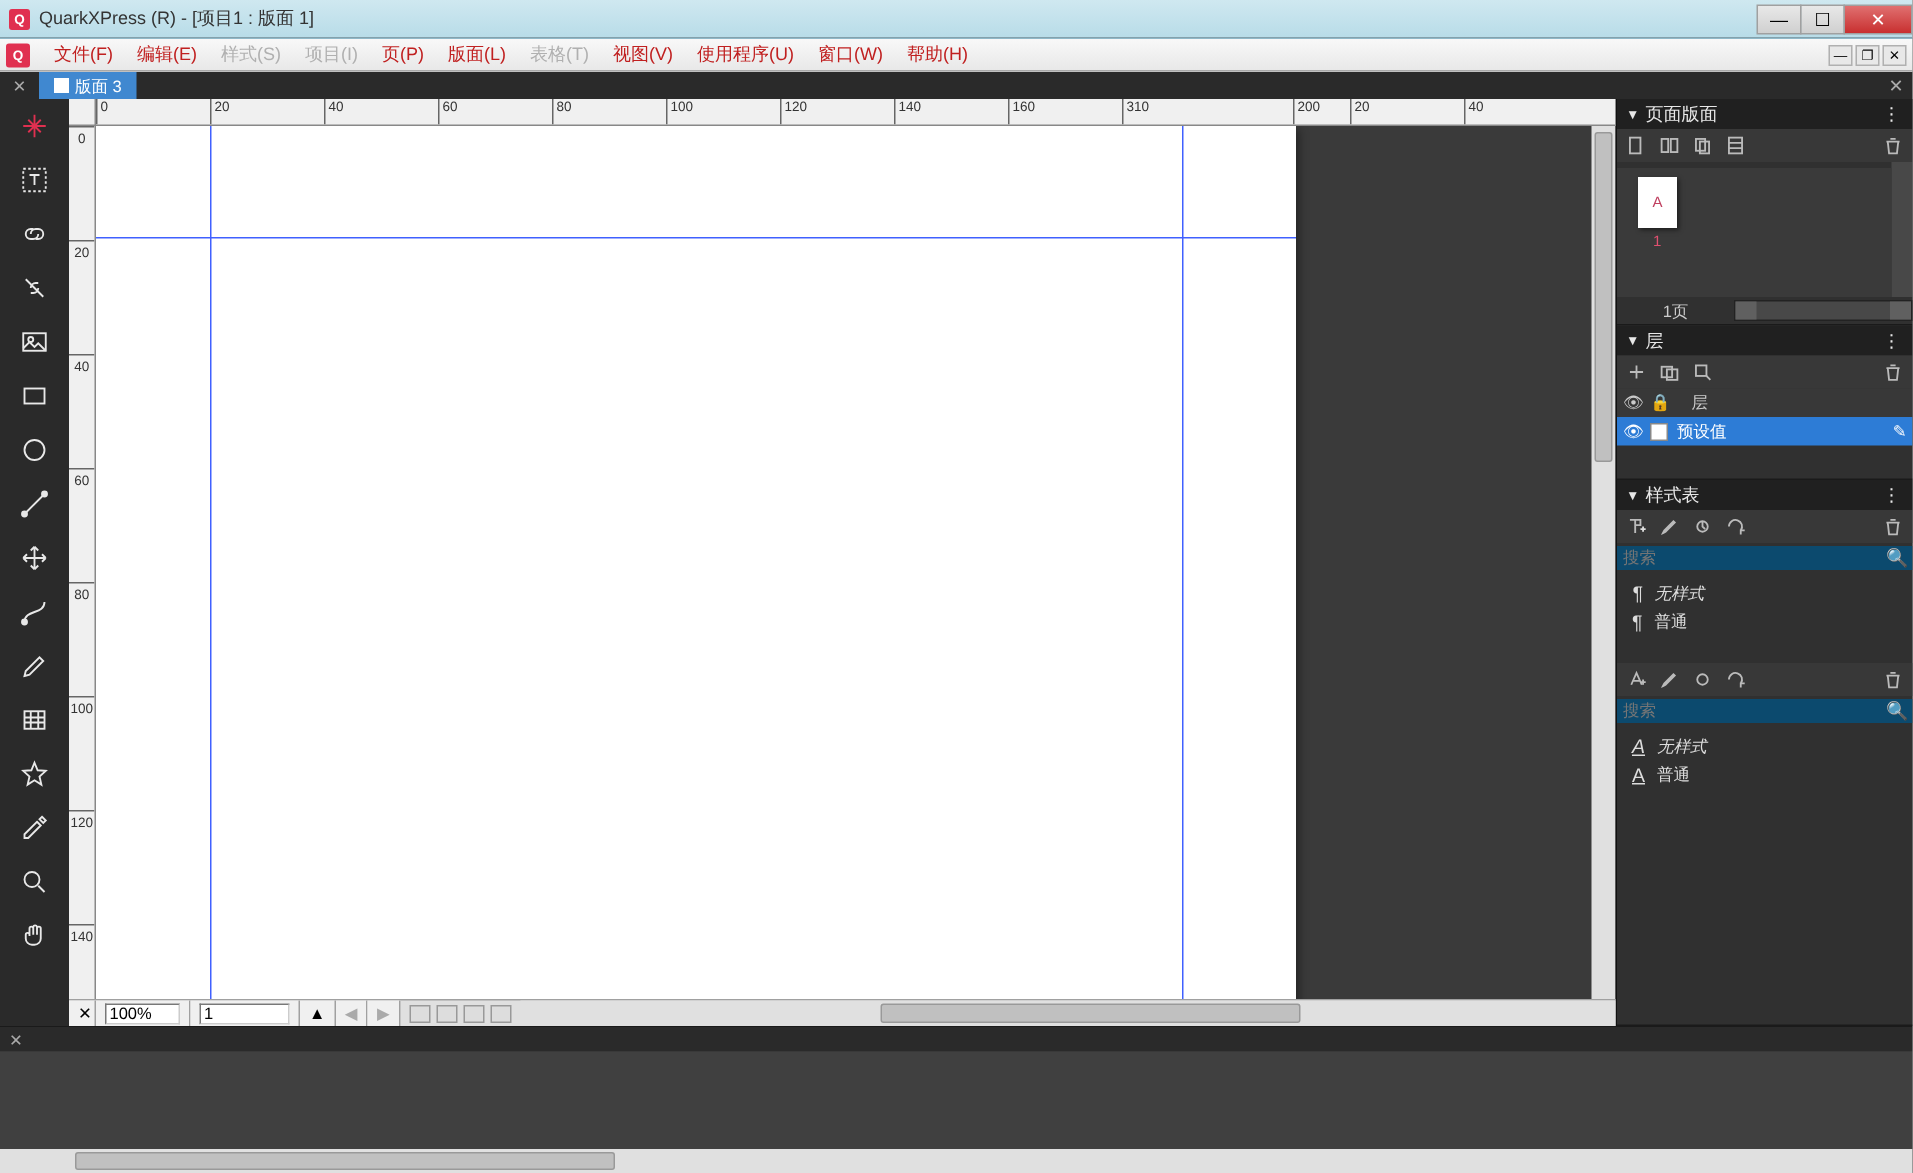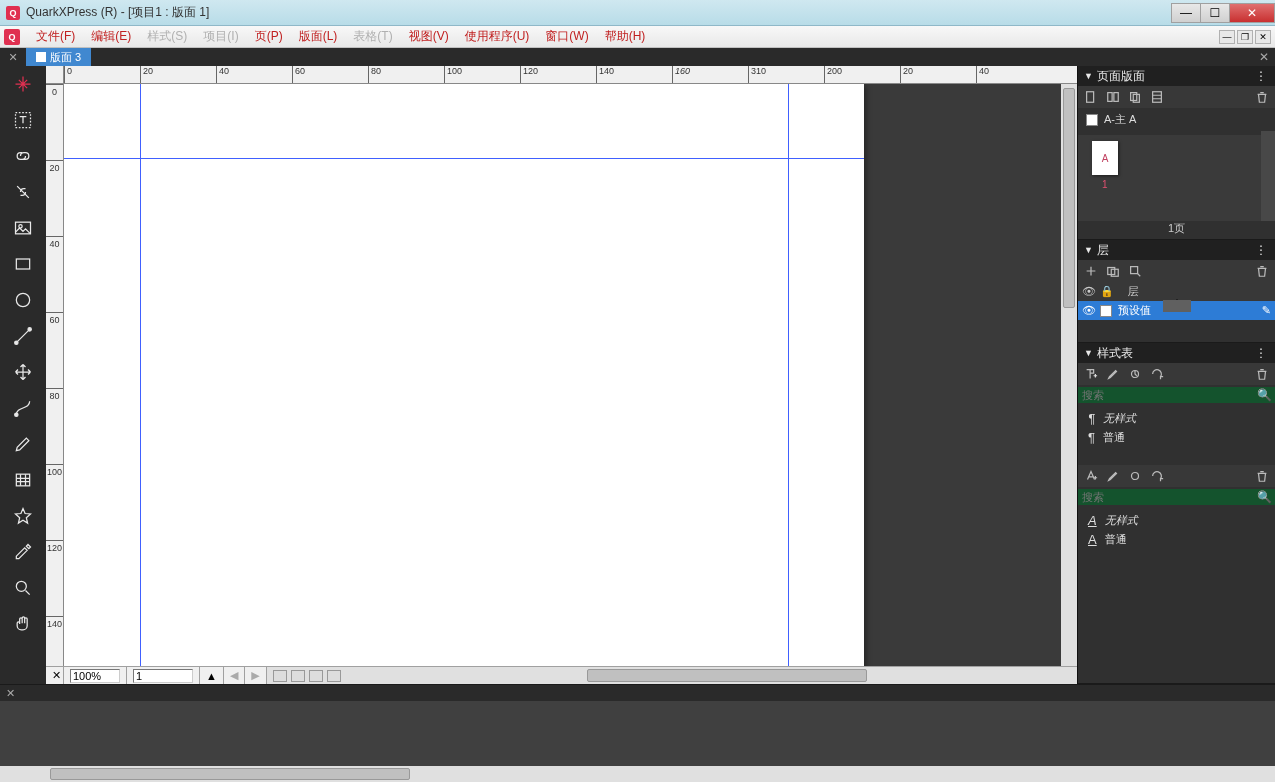--- a/index.html
+++ b/index.html
@@ -67,35 +67,35 @@
 .panel-tools { height: 22px; background: #383838; display: flex; align-items: center; padding: 0 6px; gap: 8px; }
 .ptool { width: 14px; height: 14px; display:flex; align-items:center; justify-content:center; }
 .ptool svg { width:14px; height:14px; stroke:#bbb; fill:none; stroke-width:1.4;}
 .ptool.trash { margin-left:auto; }
 .panel-body { padding: 4px 6px; color: #ddd; font-size: 11px; }
 .master-row { display:flex; align-items:center; gap:6px; padding:4px 2px;}
 .master-swatch { width:12px; height:12px; background:#fff; border:1px solid #888;}
 .page-thumb-area { background:#3a3a3a; height:86px; position:relative; margin-top:4px;}
 .page-thumb { position:absolute; left:14px; top:6px; width:26px; height:34px; background:#fff; box-shadow:1px 1px 3px rgba(0,0,0,0.5); display:flex; align-items:center; justify-content:center; color:#c04060; font-size:10px;}
 .page-thumb-num { position:absolute; left:24px; top:44px; color:#e05070; font-size:10px;}
-.page-footer { height:18px; background:#303030; display:flex; align-items:center; font-size:11px; color:#ccc;flex-direction:column;}
+.page-footer { height:18px; background:#303030; display:flex; align-items:center; font-size:11px; color:#ccc;}
 .page-footer-label { flex:0 0 78px; text-align:center;}
 .mini-scroll { flex:1; height:14px; background:#484848; border:1px solid #222; position:relative;}
 .mini-scroll-btn { width:14px; height:12px; background:#606060; position:absolute; top:0;}
 
 
 .layer-header-row { display:flex; align-items:center; gap:6px; padding:2px 4px; color:#ccc; font-size:11px; background:#383838;}
 .layer-row { display:flex; align-items:center; gap:6px; padding:2px 4px; color:#fff; font-size:11px;}
 .layer-row.active { background:#2d7cd6; }
 .eye { width:12px; text-align:center;}
 .layer-swatch { width:12px; height:12px; border:1px solid #888;}
 .pencil { margin-left:auto; }
 
 
-.search-row { display:flex; background:#14532d; margin:2px 0;}
+.search-row { display:flex; background:#0c4a6e; margin:2px 0;}
 .search-row input { flex:1; background:transparent; border:none; color:#aaa; font-size:11px; padding:2px 4px; outline:none;}
 .search-row .mag { width:20px; display:flex; align-items:center; justify-content:center; color:#aaa;}
 .style-row { display:flex; align-items:center; gap:8px; padding:2px 4px; color:#ddd; font-size:11px;}
 .style-row.italic { font-style:italic;}
 .para-icon { font-size:13px; }
 
 
 .bottom-strip { height: 98px; background: #3a3a3a; border-top: 1px solid #1a1a1a; display:flex; flex-direction:column;}
 .bottom-head { height:16px; background:#2a2a2a; display:flex; align-items:center; padding:0 6px;}
 .bottom-x { color:#aaa; font-size:11px;}
@@ -249,23 +249,23 @@
     <div class="ruler-corner"></div>
     <div class="hruler" id="hruler">
         <div class="hruler-tick" style="left: 18px;">0</div>
         <div class="hruler-tick" style="left: 94px;">20</div>
         <div class="hruler-tick" style="left: 170px;">40</div>
         <div class="hruler-tick" style="left: 246px;">60</div>
         <div class="hruler-tick" style="left: 322px;">80</div>
         <div class="hruler-tick" style="left: 398px;">100</div>
         <div class="hruler-tick" style="left: 474px;">120</div>
         <div class="hruler-tick" style="left: 550px;">140</div>
-        <div class="hruler-tick" style="left: 626px; font-style: italic;">160</div>
+        <div class="hruler-tick" style="left: 626px;">160</div>
         <div class="hruler-tick" style="left: 702px;">310</div>
-        <div class="hruler-tick" style="left: 778px;">200</div>
+        <div class="hruler-tick" style="left: 816px;">200</div>
         <div class="hruler-tick" style="left: 854px;">20</div>
         <div class="hruler-tick" style="left: 930px;">40</div>
       </div>
     <div class="canvas-row">
       <div class="vruler" id="vruler">
           <div class="vruler-tick" style="top: 0px;">0</div>
           <div class="vruler-tick" style="top: 76px;">20</div>
           <div class="vruler-tick" style="top: 152px;">40</div>
           <div class="vruler-tick" style="top: 228px;">60</div>
           <div class="vruler-tick" style="top: 304px;">80</div>
@@ -339,24 +339,20 @@
               <path d="M3 6h10M3 10h10"></path>
             </svg>
           </div>
         <div class="ptool trash">
             <svg viewBox="0 0 16 16">
               <path d="M4 5h8l-1 9H5zM3 5h10M6 3h4"></path>
             </svg>
           </div>
       </div>
       <div class="panel-body" style="padding:0;">
-        <div class="master-row" style="padding:4px 8px;">
-          <span class="master-swatch"></span>
-          <span>A-主 A</span>
-        </div>
         <div style="display:flex;">
           <div class="page-thumb-area" style="flex:1;">
             <div class="page-thumb">
                 <span>A</span>
               </div>
             <div class="page-thumb-num">1</div>
           </div>
           <div class="right-panel-scroll"></div>
         </div>
         <div class="page-footer">

